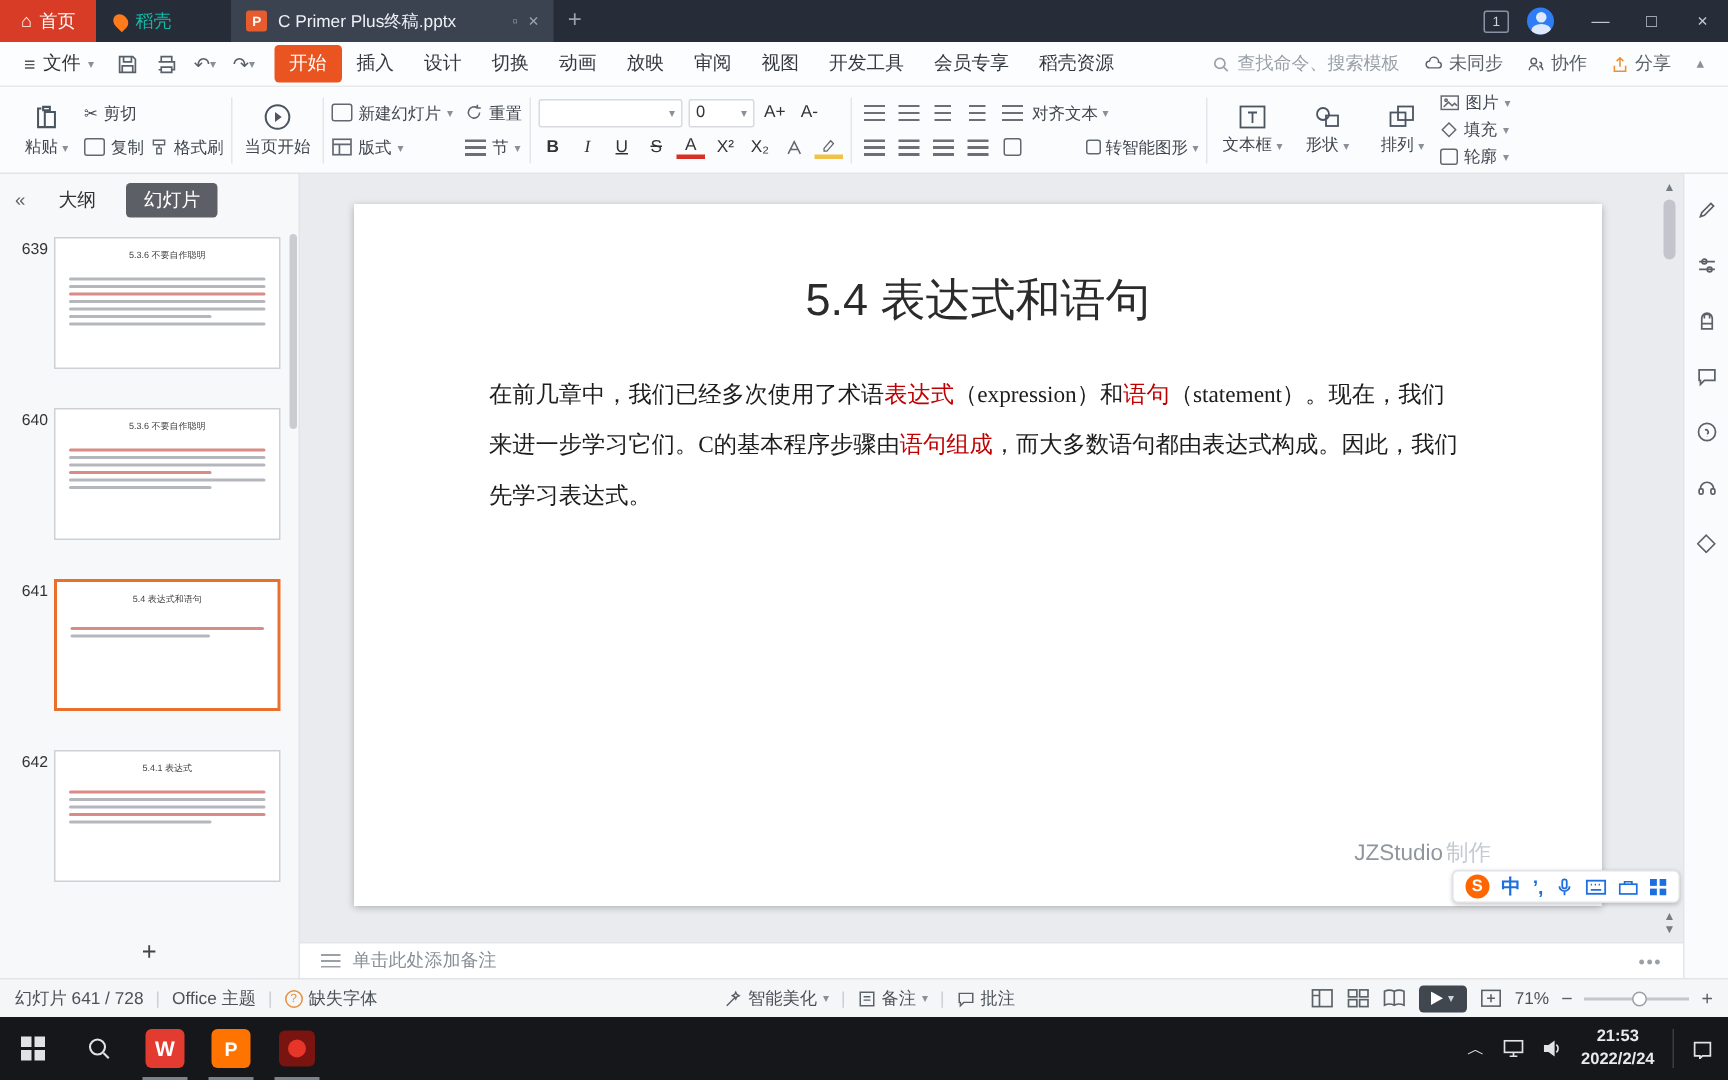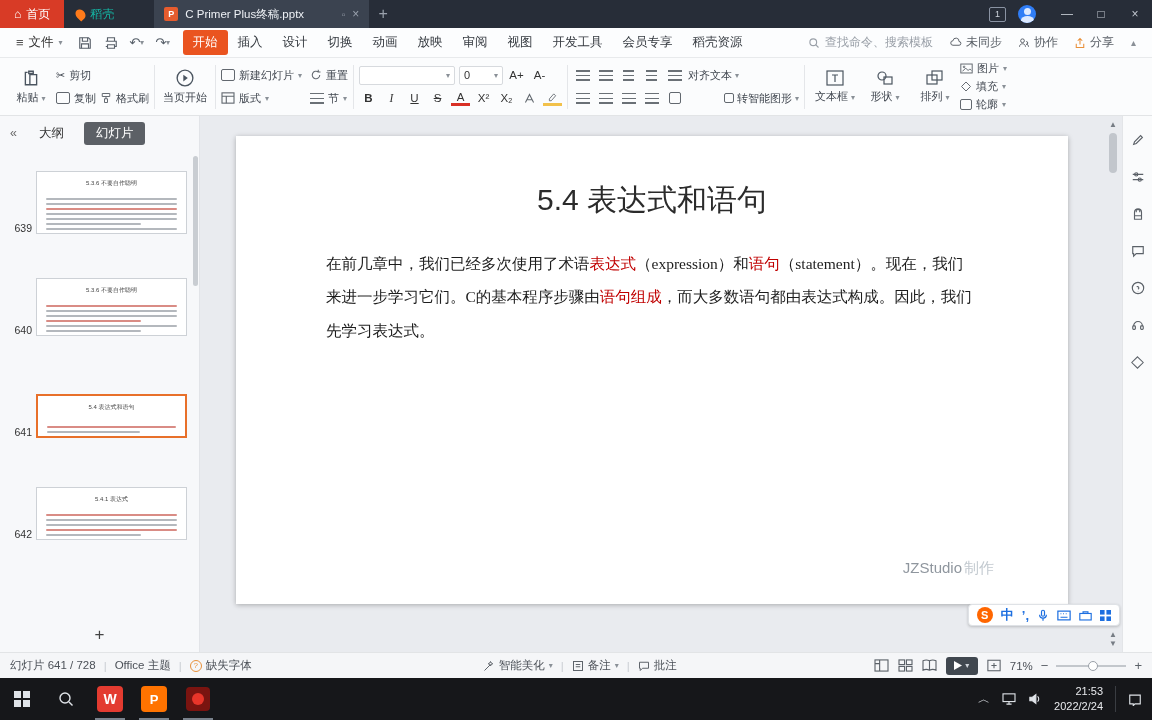--- a/index.html
+++ b/index.html
@@ -52,21 +52,21 @@
 
   
   .workspace { height:536px; flex:0 0 536px; display:flex; background:#e9ebef; }
 
   .sidebar { width:200px; flex:0 0 200px; background:#f7f8fa; border-right:1px solid #e2e4e8; display:flex; flex-direction:column; position:relative; }
   .sb-header { height:34px; flex:0 0 34px; display:flex; align-items:center; gap:12px; padding:0 10px; font-size:12.5px; color:#333; }
   .sb-collapse { color:#666; margin-right:2px; }
   .sb-tab { padding:3px 8px; border-radius:3px; }
   .sb-tab.active { background:#5c6066; color:#fff; padding:3px 12px; }
   .thumbs { flex:1; overflow:hidden; padding-top:8px; }
-  .thumb-row { display:flex; margin:0 12px 26px 4px; gap:4px; height:76px;align-items:flex-end; }
+  .thumb-row { display:flex; margin:0 12px 26px 4px; gap:4px; height:88px; }
   .thumb-num { width:28px; font-size:10.5px; color:#333; text-align:right; padding-top:2px; flex:0 0 28px; }
   .thumb { flex:1; background:#fff; border:1px solid #cdd1d6; position:relative; padding-top:7px; overflow:hidden; }
   .thumb.selected { border:2px solid #e8702a; }
   .thumb-title { text-align:center; font-size:10px; color:#444; transform:scale(.6); transform-origin:50% 0; white-space:nowrap; }
   .tlines { margin-top:5px; }
   .tl { height:2px; background:#b4b8bd; margin:3px 9px; border-radius:1px; }
   .tl.red { background:#d98c85; }
   .tl.short { margin-right:45px; }
   .sb-scroll { position:absolute; right:1px; top:40px; width:5px; height:130px; background:#c9cdd2; border-radius:3px; }
   .sb-footer { height:34px; flex:0 0 34px; display:flex; align-items:center; justify-content:center; color:#444; font-size:17px; }
@@ -113,21 +113,21 @@
   .tk-btn { width:44px; height:42px; display:flex; align-items:center; justify-content:center; position:relative; }
   .tk-btn.active::after { content:""; position:absolute; bottom:0; left:7px; right:7px; height:2px; background:#7a828c; }
   .win-logo { display:grid; grid-template-columns:7px 7px; grid-template-rows:7px 7px; gap:1.5px; }
   .win-logo span { background:#dfe3e8; }
   .app-wps { width:26px; height:26px; background:#e33b30; border-radius:4px; color:#fff; font-weight:bold; font-size:14px; display:flex; align-items:center; justify-content:center; }
   .app-ppt { width:26px; height:26px; background:#ff7300; border-radius:4px; color:#fff; font-weight:bold; font-size:13px; display:flex; align-items:center; justify-content:center; }
   .app-rec { width:24px; height:24px; background:#7a1410; border-radius:4px; display:flex; align-items:center; justify-content:center; }
   .rec-dot { width:12px; height:12px; border-radius:50%; background:#e8352a; }
   .tk-right { margin-left:auto; display:flex; align-items:center; gap:12px; padding-right:10px; }
   .tray-ic { color:#dfe3e8; font-size:12px; display:flex; align-items:center; }
-  .clock { text-align:right; font-size:11px; line-height:1.35; color:#e8eaed; }
+  .clock { text-align:center; font-size:11px; line-height:1.35; color:#e8eaed;font-weight:bold; }
   .tk-div { width:1px; height:26px; background:#3a3d42; }
 </style>
 </head>
 <body>
 
 <div class="app">
 
   <div class="titlebar">
     <div class="tb-home">
       <span class="home-ic">⌂</span>
@@ -520,20 +520,25 @@
           <span class="ime-item">
               <svg width="11" height="11" viewBox="0 0 12 12" fill="#1d6fe0">
                 <rect x="0" y="0" width="5" height="5"></rect>
                 <rect x="7" y="0" width="5" height="5"></rect>
                 <rect x="0" y="7" width="5" height="5"></rect>
                 <rect x="7" y="7" width="5" height="5"></rect>
               </svg>
             </span>
         </div>
       </div>
+      <div class="notesbar">
+        <span class="notes-ic"></span>
+        <span>单击此处添加备注</span>
+        <span class="notes-more">•••</span>
+      </div>
     </div>
 
     <div class="rightbar">
       <span class="rb-ic">
           <svg width="14" height="14" viewBox="0 0 16 16" fill="none" stroke="#5b6168" stroke-width="1.3">
             <path d="M3 13l1-3 7-7 2 2-7 7z"></path>
           </svg>
         </span>
       <span class="rb-ic">
           <svg width="14" height="14" viewBox="0 0 16 16" fill="none" stroke="#5b6168" stroke-width="1.3">

